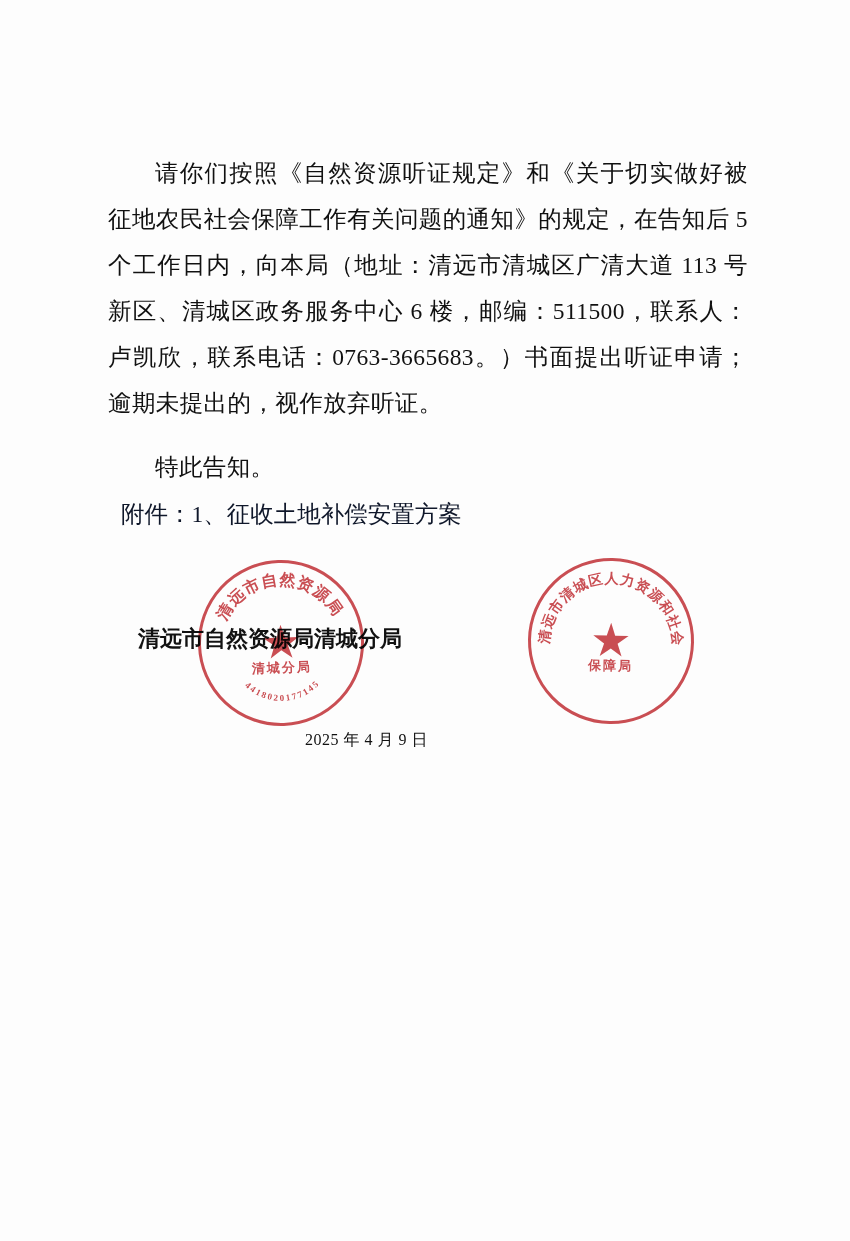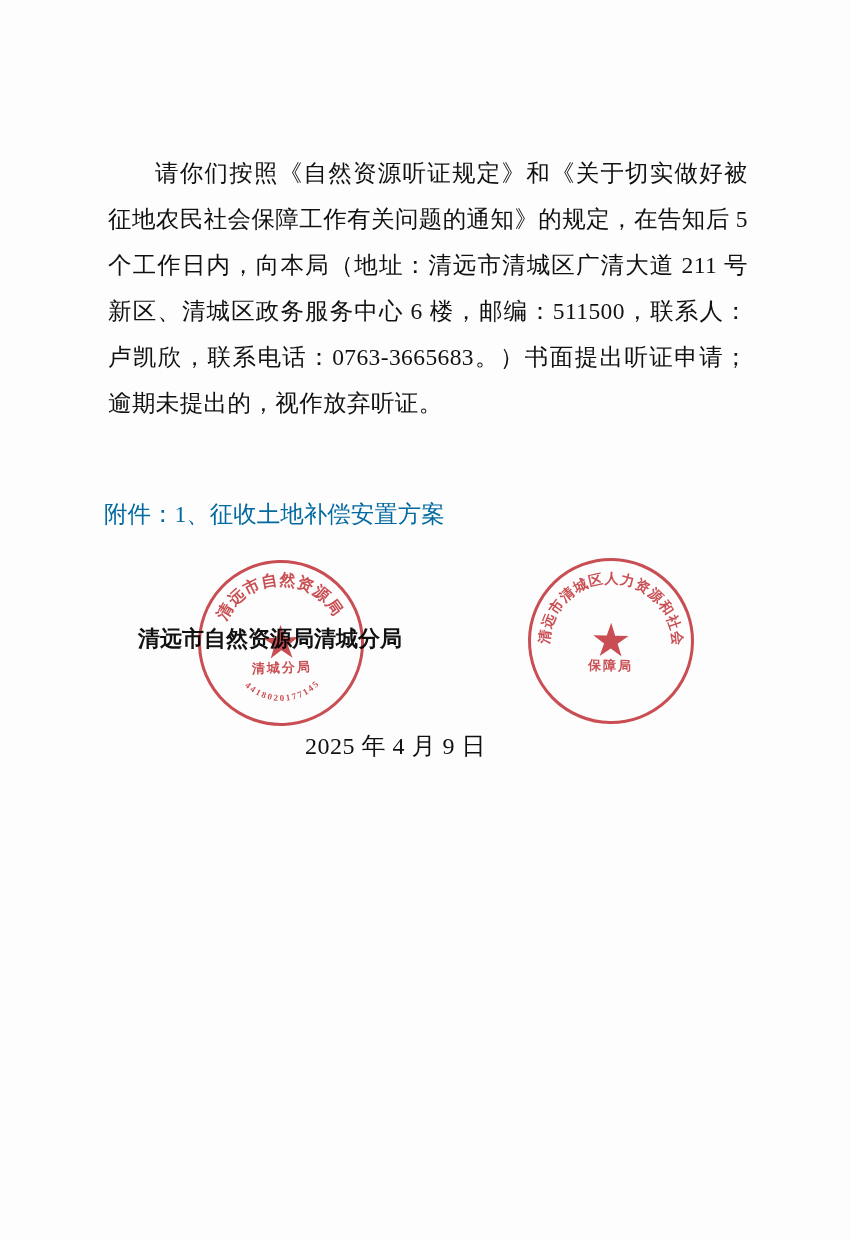--- a/index.html
+++ b/index.html
@@ -36,25 +36,25 @@
   .para {
     margin: 0 0 0 0;
     text-indent: 2em;
     text-align: justify;
   }
   .para + .para {
     margin-top: 18px;
   }
   .attachments {
     position: absolute;
-    left: 104px;
+    left: 121px;
     top: 492px;
     font-size: 23.5px;
     line-height: 44px;
-    color: #0369a1;
+    color: #0f172a;
   }
   .attach-line {
     white-space: nowrap;
   }
   .attach-line.indent {
     padding-left: 2.55em;
   }
   .signers {
     position: absolute;
     left: 108px;
@@ -77,21 +77,21 @@
     top: 0;
     width: 250px;
   }
   .signer-right .l2 {
     padding-left: 0.3em;
   }
   .doc-date {
     position: absolute;
     left: 305px;
     top: 730px;
-    font-size: 24px;
+    font-size: 16px;
     letter-spacing: 0.5px;
     color: #111;
   }
   
   .seal {
     position: absolute;
     width: 160px;
     height: 160px;
     border-radius: 50%;
     border: 3.5px solid #c0272d;
@@ -146,21 +146,22 @@
     font-weight: bold;
     letter-spacing: 2px;
   }
 </style>
 </head>
 <body>
 
 <div class="page">
 
   <div class="body-text">
-    <p class="para">请你们按照《自然资源听证规定》和《关于切实做好被征地农民社会保障工作有关问题的通知》的规定，在告知后 5 个工作日内，向本局（地址：清远市清城区广清大道 211 号新区、清城区政务服务中心 6 楼，邮编：511500，联系人：卢凯欣，联系电话：0763-3665683。）书面提出听证申请；逾期未提出的，视作放弃听证。</p>
+    <p class="para">请你们按照《自然资源听证规定》和《关于切实做好被征地农民社会保障工作有关问题的通知》的规定，在告知后 5 个工作日内，向本局（地址：清远市清城区广清大道 113 号新区、清城区政务服务中心 6 楼，邮编：511500，联系人：卢凯欣，联系电话：0763-3665683。）书面提出听证申请；逾期未提出的，视作放弃听证。</p>
+    <p class="para">特此告知。</p>
   </div>
 
   <div class="attachments">
     <div class="attach-line">
       <span>附件：</span><span>1、征收土地补偿安置方案</span>
     </div>
   </div>
 
   <div class="signers">
     <div class="signer-left">清远市自然资源局清城分局</div>

